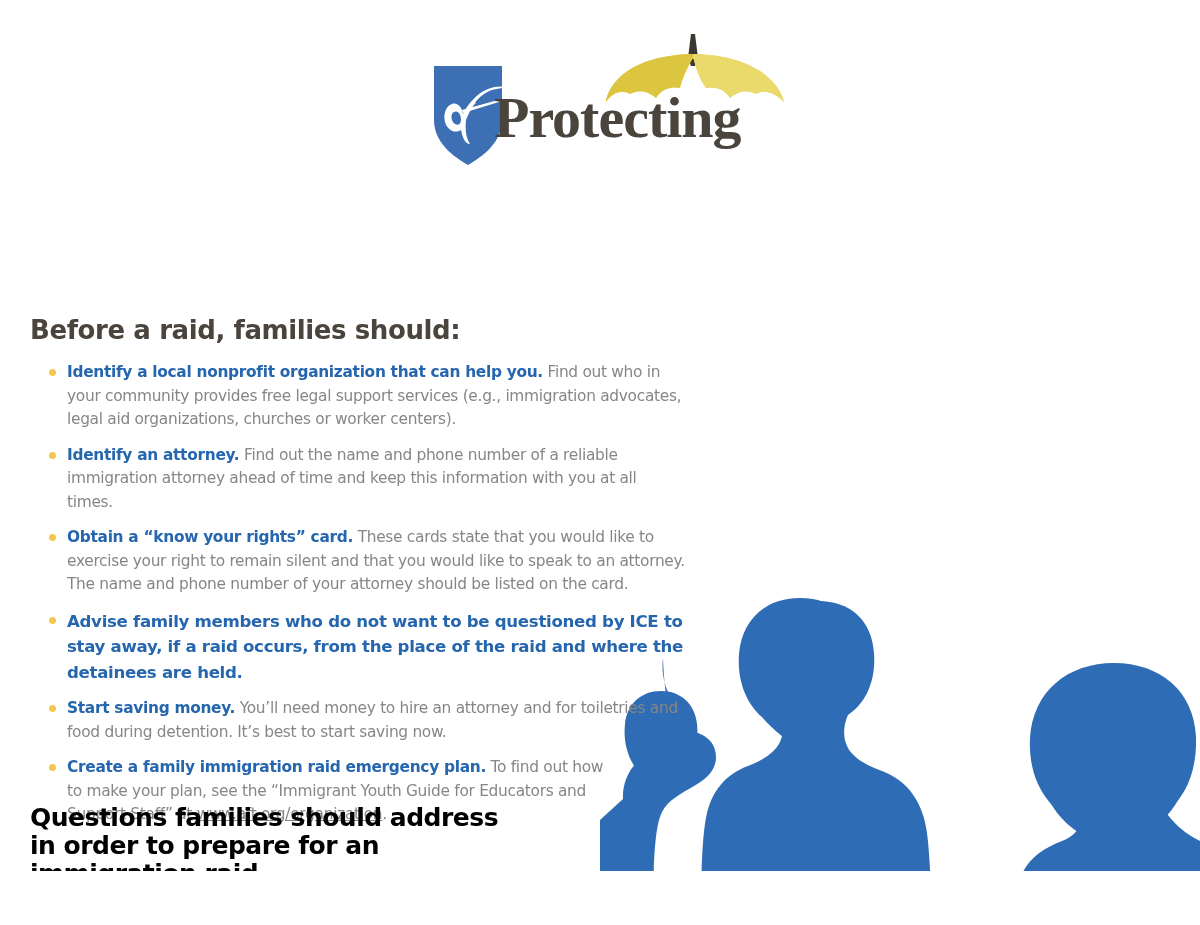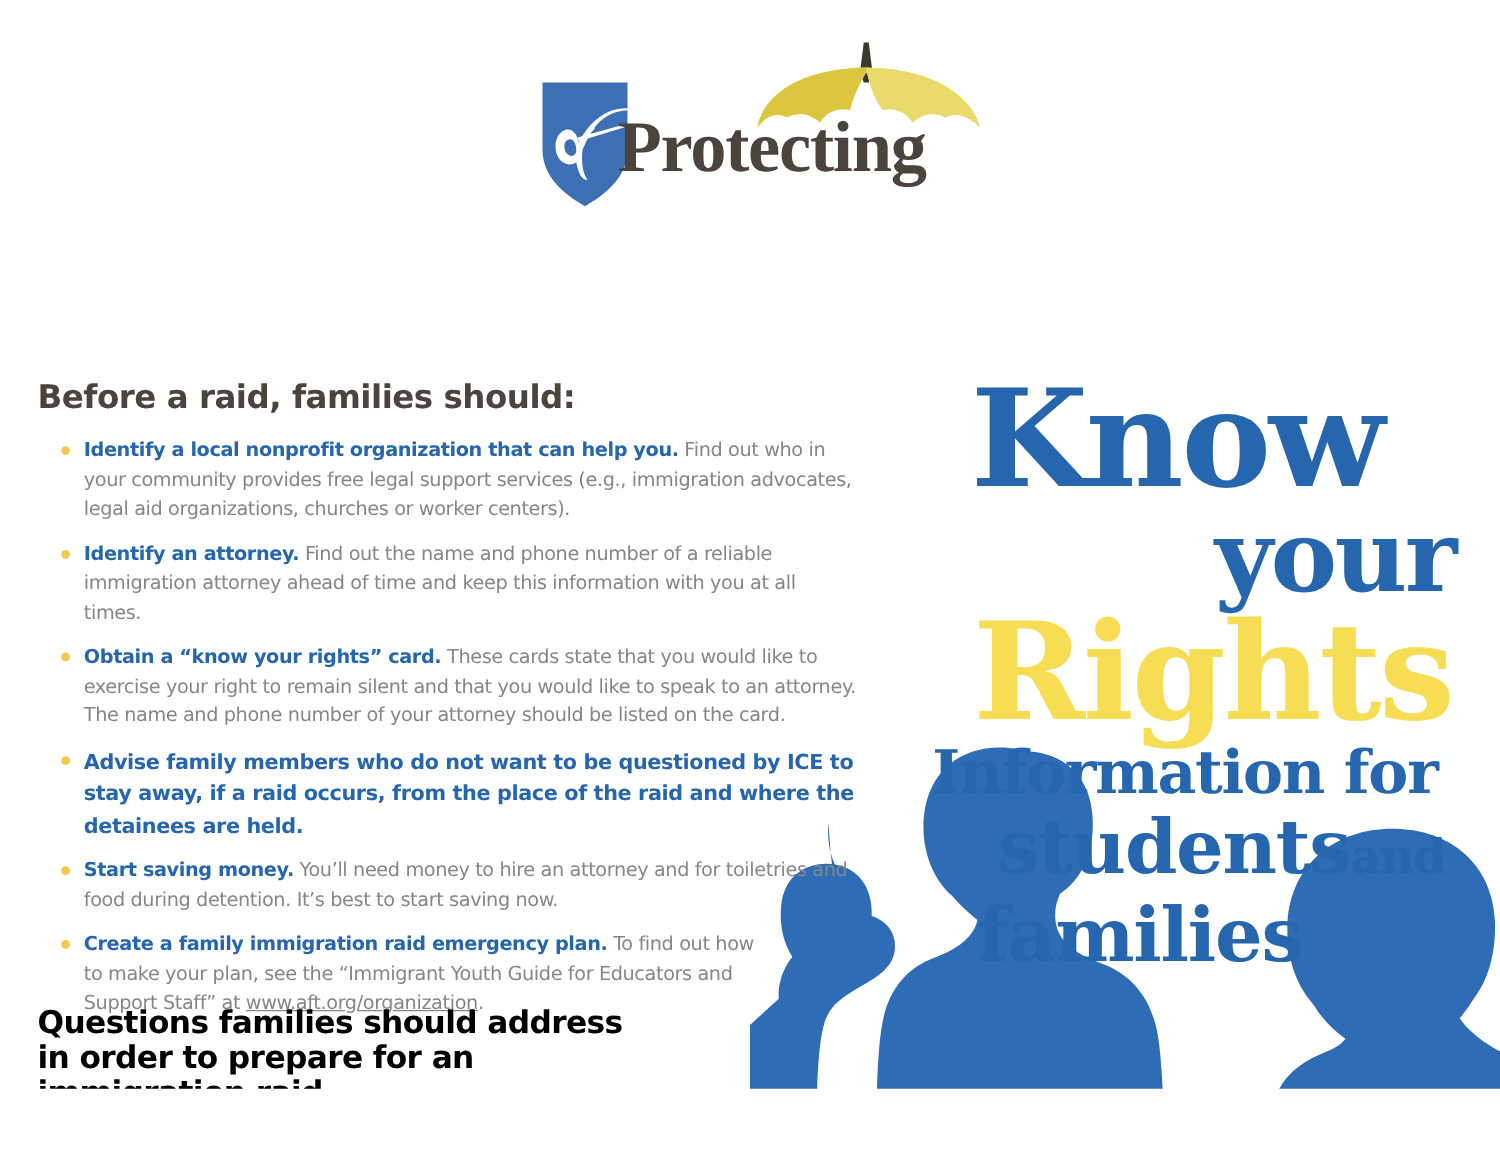--- a/index.html
+++ b/index.html
@@ -89,21 +89,21 @@
     top: 303px;
     width: 672px;
   }
   .section-heading {
     font-family: "DejaVu Sans", sans-serif;
     font-weight: bold;
     font-size: 26px;
     line-height: 30px;
     color: #4a443c;
     letter-spacing: -0.4px;
-    margin: 0 0 6px 0;
+    margin: 12px 0 6px 0;
   }
   .bullet-list {
     list-style: none;
     margin: 16px;
     padding: 0;
   }
   .bullet-item {
     position: relative;
     padding-left: 21px;
     margin-bottom: 12px;
@@ -326,22 +326,14 @@
       <li class="bullet-item" style="width:540px">
         <span class="bullet-dot"></span>
         <span class="lede">Create a family immigration raid emergency plan.</span><span> To find out how to make your plan, see the “Immigrant Youth Guide for Educators and Support Staff” at </span><a class="body-link" href="#">www.aft.org/organization</a><span>.</span>
       </li>
 
     </ul>
   </div>
 
   <div class="questions-heading">Questions families should address in order to prepare for an immigration raid</div>
 
-  <div class="right-col">
-    <div class="kyr-line kyr-know">Know</div>
-    <div class="kyr-line kyr-your">your</div>
-    <div class="kyr-line kyr-rights">Rights</div>
-    <div class="sub-line sub-info">Information for</div>
-    <div class="sub-line sub-students"><span>students</span><span class="sub-and">and</span></div>
-    <div class="sub-line sub-families">families</div>
-  </div>
 
 </div>
 
 </body></html>

